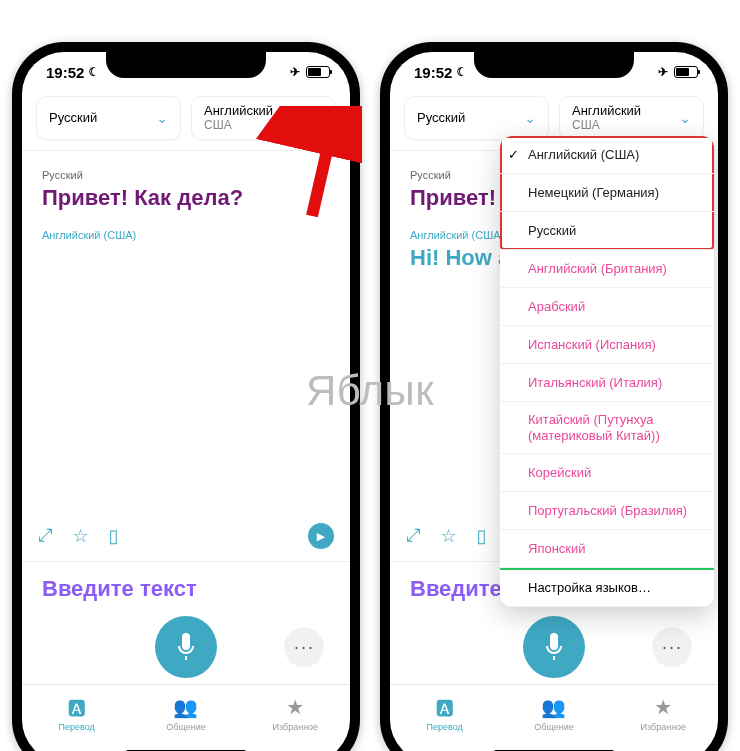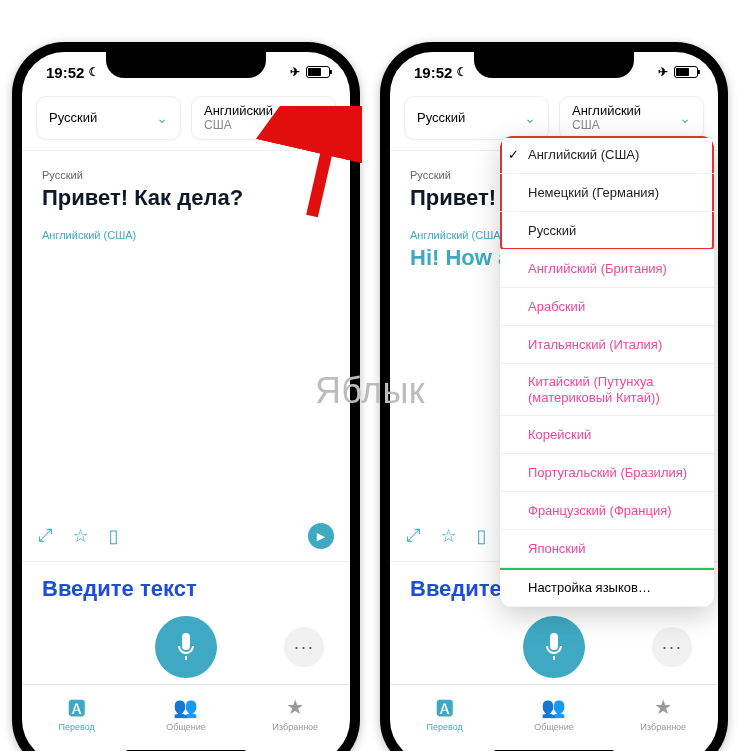--- a/index.html
+++ b/index.html
@@ -17,51 +17,51 @@
   .battery .fill { position:absolute; left:1px; top:1px; bottom:1px; width:60%; background:#000; border-radius:1px; }
   
   .lang-row { display: flex; gap: 10px; padding: 4px 14px 10px; border-bottom: 1px solid #eee; }
   .lang-btn { flex:1; background:#fff; border:1px solid #eee; border-radius:10px; height:44px; display:flex; align-items:center; justify-content:space-between; padding:0 12px; box-shadow: 0 1px 2px rgba(0,0,0,0.04); }
   .lang-btn .lbl { font-size:13px; color:#000; line-height:1.15; }
   .lang-btn .sub { font-size:12px; color:#888; display:block; }
   .lang-btn .chev { color:#5ab0c6; font-size:14px; }
   
   .content { flex:1; padding: 18px 20px 0; position: relative; }
   .src-lbl { font-size:11px; color:#666; margin-bottom:4px; }
-  .src-text { font-size:22px; font-weight:700; color:#0f172a; margin-bottom:18px; }
+  .src-text { font-size:22px; font-weight:700; color:#701a75; margin-bottom:18px; }
   .tgt-lbl { font-size:11px; color:#3fa9c4; margin-bottom:4px; }
   .tgt-text { font-size:22px; font-weight:600; color:#3fa9c4; }
   .action-row { position:absolute; bottom:12px; left:16px; right:16px; display:flex; align-items:center; justify-content:space-between; }
   .action-left { display:flex; gap:20px; color:#3fa9c4; }
   .action-left span, .action-right span { font-size:18px; }
   .play-btn { width:26px; height:26px; border-radius:50%; background:#3fa9c4; display:flex; align-items:center; justify-content:center; color:#fff; font-size:11px; }
   
   .input-zone { border-top:1px solid #eee; padding: 14px 20px 6px; }
-  .input-zone .ph { color:#1d4ed8; font-size:22px; font-weight:600; }
+  .input-zone .ph { color:#8b5cf6; font-size:22px; font-weight:600; }
   .mic-row { display:flex; align-items:center; justify-content:center; padding: 8px 0 6px; position:relative; }
   .mic-btn { width:62px; height:62px; border-radius:50%; background:#3fa9c4; display:flex; align-items:center; justify-content:center; color:#fff; font-size:26px; }
   .more-btn { position:absolute; right:26px; width:40px; height:40px; border-radius:50%; background:#f1f1f1; display:flex; align-items:center; justify-content:center; color:#555; font-size:18px; letter-spacing:1px; }
   
   .tabbar { border-top:1px solid #e5e5e5; display:flex; height:58px; }
   .tab { flex:1; display:flex; flex-direction:column; align-items:center; justify-content:center; gap:3px; font-size:9px; color:#9a9a9a; }
   .tab.active { color:#3fa9c4; }
   .tab .ic { font-size:20px; }
   .home-ind { height:20px; display:flex; align-items:center; justify-content:center; }
   .home-ind div { width:120px; height:4px; background:#000; border-radius:3px; }
   
   .dropdown { position:absolute; top:84px; right:4px; width:214px; background:#fff; border-radius:12px; box-shadow: 0 8px 28px rgba(0,0,0,.2); overflow:hidden; z-index:20; }
   .dropdown .row { display:flex; align-items:center; padding:10px 12px 10px 28px; font-size:13px; color:#222; border-bottom:1px solid #f1f1f1; position:relative; min-height:38px; line-height:1.2; }
   .dropdown .row.dim { color:#ec4899; }
   .dropdown .row .chk { position:absolute; left:8px; font-size:13px; color:#000; }
   .dropdown .row.settings { color:#000; border-top:2px solid #22c55e; font-weight:400; }
   .dropdown .hl { position:absolute; top:0; left:0; right:0; height:114px; border:2px solid #d33; border-radius:4px; pointer-events:none; }
   
   .arrow { position:absolute; z-index:60; pointer-events:none; }
   
-  .watermark { position:absolute; left:50%; top:52%; transform:translate(-50%,-50%); font-size:36px; color:#bcbcbc; font-weight:400; letter-spacing:.5px; z-index:80; pointer-events:none; }
+  .watermark { position:absolute; left:50%; top:52%; transform:translate(-50%,-50%); font-size:42px; color:#bcbcbc; font-weight:400; letter-spacing:.5px; z-index:80; pointer-events:none; }
 </style>
 </head>
 <body>
 
 <div class="canvas">
 
   <div class="phone">
     <div class="screen">
       <div class="notch"></div>
 
@@ -244,33 +244,33 @@
             <div class="row">
               <span>Русский</span>
             </div>
             <div class="row dim">
               <span>Английский (Британия)</span>
             </div>
             <div class="row dim">
               <span>Арабский</span>
             </div>
             <div class="row dim">
+              <span>Испанский (Испания)</span>
+            </div>
+            <div class="row dim">
               <span>Итальянский (Италия)</span>
             </div>
             <div class="row dim">
               <span>Китайский (Путунхуа (материковый Китай))</span>
             </div>
             <div class="row dim">
               <span>Корейский</span>
             </div>
             <div class="row dim">
               <span>Португальский (Бразилия)</span>
-            </div>
-            <div class="row dim">
-              <span>Французский (Франция)</span>
             </div>
             <div class="row dim">
               <span>Японский</span>
             </div>
           </div>
         <div class="row settings">
           <span>Настройка языков…</span>
         </div>
       </div>
 

